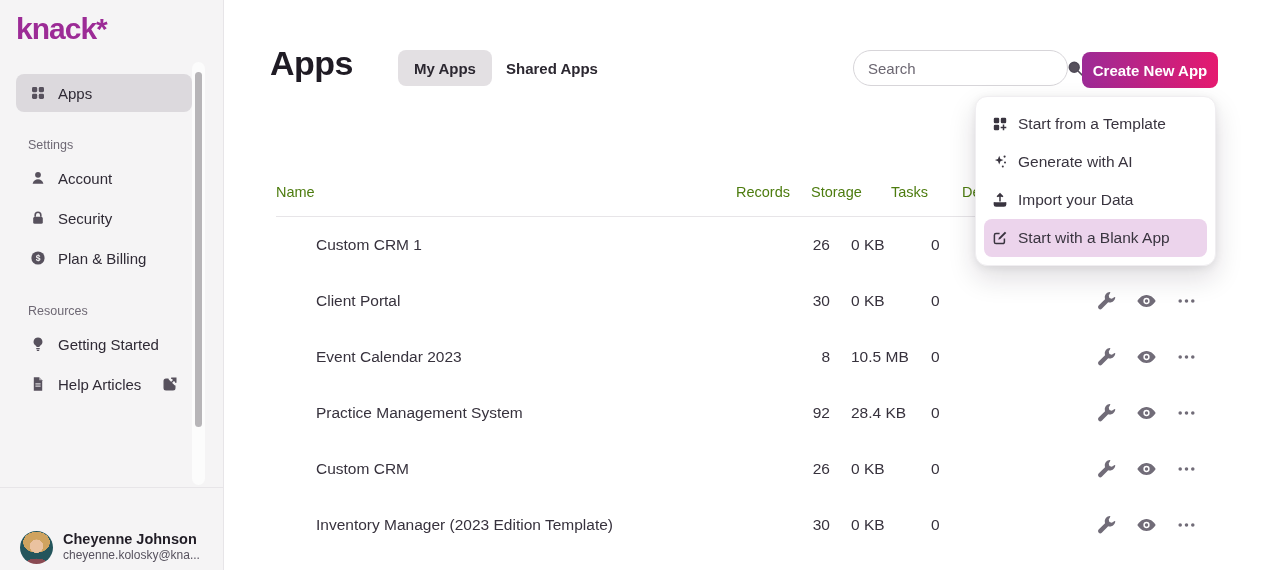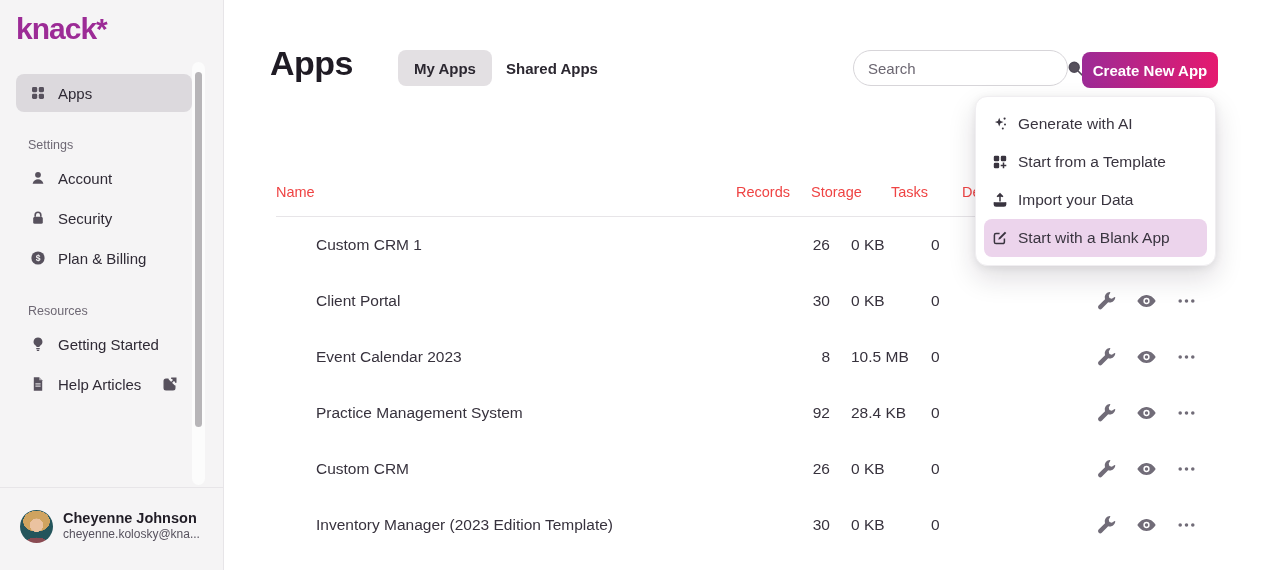--- a/index.html
+++ b/index.html
@@ -24,21 +24,21 @@
   .logo{position:absolute;left:16px;top:12px;font-size:30px;font-weight:800;color:var(--brand);letter-spacing:-1px;}
   .sb-scroll{position:absolute;left:0;top:60px;width:224px;height:427px;overflow:hidden;}
   .sb-track{position:absolute;left:192px;top:2px;width:13px;height:423px;background:#fcfcfc;border-radius:7px;}
   .sb-thumb{position:absolute;left:195px;top:12px;width:7px;height:355px;background:#b7b5b8;border-radius:4px;}
   .sb-item{display:flex;align-items:center;gap:12px;height:40px;margin:0 32px 0 16px;padding:0 14px;border-radius:8px;color:#2f2a35;font-size:15px;font-weight:500;cursor:pointer;}
   .sb-item.active{background:var(--pill);height:38px;margin-top:14px;margin-bottom:10px;}
   .sb-section-label{margin:26px 0 6px 28px;font-size:12.5px;color:var(--muted);}
   .sb-item .ext{margin-left:auto;}
   .icon{display:inline-flex;align-items:center;justify-content:center;color:var(--icon);flex:0 0 auto;}
   .icon svg{width:16px;height:16px;fill:currentColor;}
-  .sb-user{position:absolute;left:0;bottom:0;width:224px;height:83px;border-top:1px solid var(--line);display:flex;align-items:center;padding:0 16px 6px 20px;gap:10px;}
+  .sb-user{position:absolute;left:0;bottom:0;width:224px;height:83px;border-top:1px solid var(--line);display:flex;align-items:flex-end;padding:0 16px 6px 20px;gap:10px;}
   .avatar{width:33px;height:33px;border-radius:50%;flex:0 0 auto;
     background:
       radial-gradient(ellipse 62% 34% at 50% 104%, #8a4a52 0 60%, transparent 61%),
       radial-gradient(circle at 50% 46%, #eac2a0 0 27%, transparent 28%),
       radial-gradient(ellipse 74% 58% at 50% 34%, #cfa35f 0 54%, transparent 55%),
       radial-gradient(circle, #24555c 0 100%);
   }
   .sb-user-name{font-size:14.5px;font-weight:600;color:#211d26;line-height:1.25;}
   .sb-user-email{font-size:12px;color:#57525e;line-height:1.3;}
 
@@ -54,21 +54,21 @@
   .create-btn{position:absolute;left:1082px;top:52px;width:136px;height:36px;border:0;border-radius:8px;background:linear-gradient(90deg,var(--grad-start),var(--grad-end));color:#fff;font-size:15px;font-weight:700;font-family:inherit;cursor:pointer;}
 
   
   .menu{position:absolute;left:975px;top:96px;width:241px;padding:8px;background:#fff;border:1px solid #f0eef1;border-radius:12px;box-shadow:0 12px 28px rgba(25,12,32,.14),0 2px 8px rgba(0,0,0,.07);z-index:10;}
   .menu-item{display:flex;align-items:center;gap:10px;height:38px;padding:0 8px;border-radius:8px;font-size:15.5px;font-weight:500;color:#39343f;cursor:pointer;}
   .menu-item.highlighted{background:var(--menu-hl);}
   .menu-item .icon{color:#39343f;}
 
   
   .table{position:absolute;left:276px;top:184px;width:940px;}
-  .thead{position:relative;height:33px;border-bottom:1px solid var(--line);font-size:14.5px;font-weight:500;color:#ef4444;}
+  .thead{position:relative;height:33px;border-bottom:1px solid var(--line);font-size:14.5px;font-weight:500;color:#4d7c0f;}
   .thead .c,.row .c{position:absolute;top:0;}
   .c.name{left:0;}
   .c.records{left:434px;width:80px;text-align:right;}
   .c.storage{left:535px;width:77px;}
   .c.tasks{left:615px;width:55px;text-align:left;}
   .c.de{left:686px;}
   .row{position:relative;height:56px;font-size:15.5px;color:var(--text);cursor:pointer;}
   .row .c{top:50%;transform:translateY(-50%);margin-left:40px;}
   .row .c.name{font-size:15.5px;}
   .actions{position:absolute;top:50%;transform:translateY(-50%);left:820px;display:flex;align-items:center;gap:19px;}
@@ -349,38 +349,38 @@
         </span>
       </div>
     </div>
 </div>
 
 <div class="menu">
   <div id="menu-items">
       <div class="menu-item">
         <span class="icon">
           <svg viewBox="0 0 16 16">
+            <rect x="1.8" y="1.8" width="5.4" height="5.4" rx="1.3"></rect>
+            <rect x="8.8" y="1.8" width="5.4" height="5.4" rx="1.3"></rect>
+            <rect x="1.8" y="8.8" width="5.4" height="5.4" rx="1.3"></rect>
+            <path d="M11.5 8.6v5.6M8.7 11.4h5.6" stroke="currentColor" stroke-width="1.5" fill="none"></path>
+          </svg>
+        </span>
+        <span>Start from a Template</span>
+      </div>
+      <div class="menu-item">
+        <span class="icon">
+          <svg viewBox="0 0 16 16">
             <path d="M7.2 1.8l1.2 3.1 3.1 1.2-3.1 1.2-1.2 3.1L6 7.3 2.9 6.1 6 4.9z"></path>
             <circle cx="12.6" cy="2.6" r="1.1"></circle>
             <circle cx="13" cy="8.6" r="1"></circle>
             <circle cx="10.8" cy="12.6" r="1"></circle>
           </svg>
         </span>
         <span>Generate with AI</span>
-      </div>
-      <div class="menu-item">
-        <span class="icon">
-          <svg viewBox="0 0 16 16">
-            <rect x="1.8" y="1.8" width="5.4" height="5.4" rx="1.3"></rect>
-            <rect x="8.8" y="1.8" width="5.4" height="5.4" rx="1.3"></rect>
-            <rect x="1.8" y="8.8" width="5.4" height="5.4" rx="1.3"></rect>
-            <path d="M11.5 8.6v5.6M8.7 11.4h5.6" stroke="currentColor" stroke-width="1.5" fill="none"></path>
-          </svg>
-        </span>
-        <span>Start from a Template</span>
       </div>
       <div class="menu-item">
         <span class="icon">
           <svg viewBox="0 0 16 16" fill="none" stroke="currentColor" stroke-width="1.5">
             <path d="M8 9.6V2.4"></path>
             <path d="M5.1 4.8L8 1.9l2.9 2.9"></path>
             <path d="M2.4 10.2v2.2A1.6 1.6 0 0 0 4 14h8a1.6 1.6 0 0 0 1.6-1.6v-2.2"></path>
           </svg>
         </span>
         <span>Import your Data</span>

